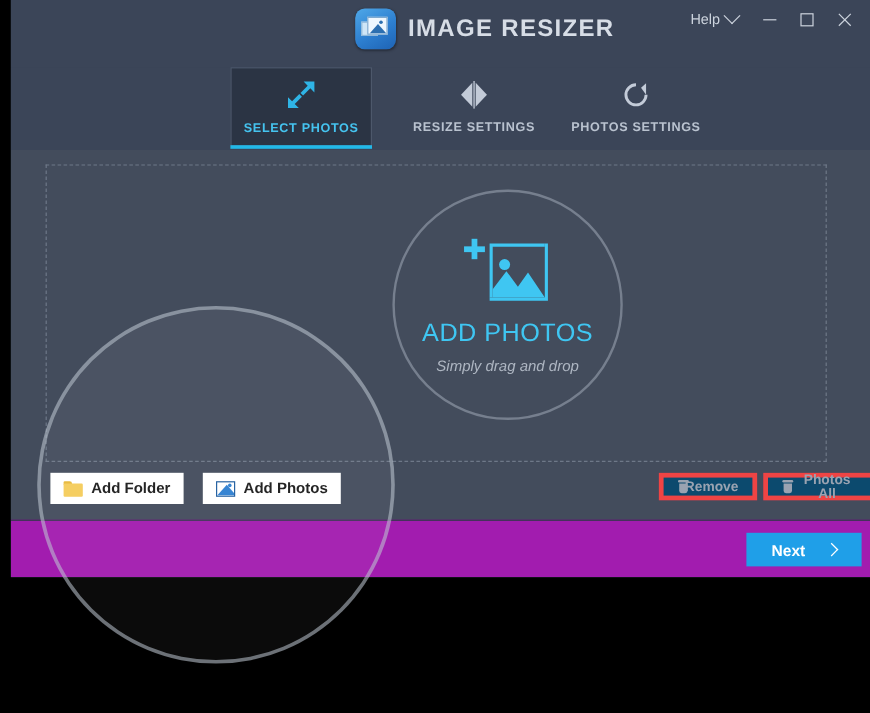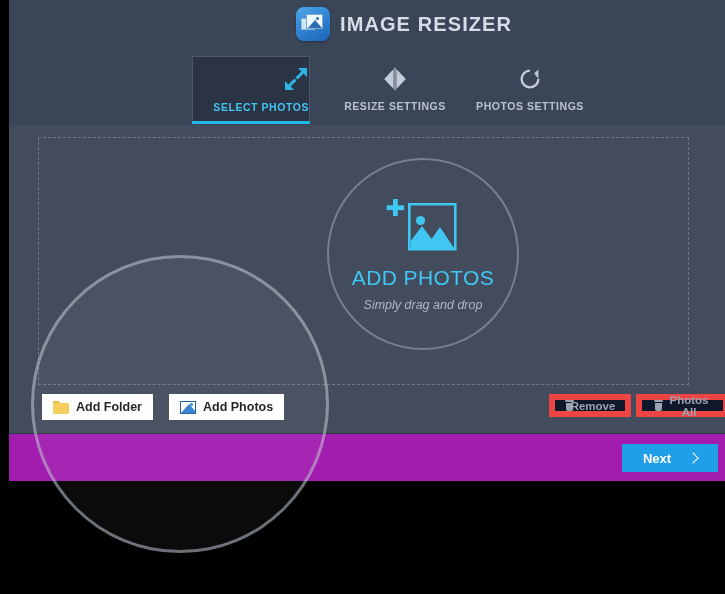--- a/index.html
+++ b/index.html
@@ -197,21 +197,21 @@
   }
   .tab.active .tab-label { color: #45c3ef; }
   .tab.active .tab-underline {
     position: absolute;
     left: -1px;
     bottom: -3px;
     width: 118px;
     height: 3px;
     background: #22b8e8;
   }
-  #tab-select  { left: 183px; align-items: flex-end; }
+  #tab-select  { left: 183px; }
   #tab-resize  { left: 327px; justify-content: center; }
   #tab-output  { left: 462px; }
 
   .icon-expand { width: 26px; height: 26px; }
   .icon-flip   { width: 26px; height: 24px; }
   .icon-rotate { width: 24px; height: 24px; }
 
   
   #content {
     position: absolute;
@@ -324,22 +324,22 @@
     width: 0; height: 0;
     border-left: 8px solid transparent;
     border-right: 8px solid transparent;
     border-bottom: 9px solid #2f80d2;
   }
 
   .dark-btn {
     position: absolute;
     top: 5px;
     height: 23px;
-    background: #0f172a;
-    border: 6px solid #ef4444;
+    background: #0c4a6e;
+    border: 4px solid #ef4444;
     display: flex;
     align-items: center;
     justify-content: center;
     gap: 6px;
     padding: 0 12px;
     font-family: "Liberation Sans", sans-serif;
     font-size: 11.5px;
     font-weight: bold;
     color: #9aa3b1;
     box-sizing: border-box;
@@ -431,20 +431,35 @@
       <div id="brand">
         <div id="app-logo">
           <span class="ph-back"></span>
           <span class="ph-front"></span>
         </div>
         <div class="brand-text">
           <div id="app-title">IMAGE RESIZER</div>
         </div>
       </div>
 
+      <div id="win-controls">
+        <div id="help-menu">
+          <span>Help</span>
+          <span class="chev-down"></span>
+        </div>
+        <div class="win-btn">
+          <span class="glyph-min"></span>
+        </div>
+        <div class="win-btn">
+          <span class="glyph-max"></span>
+        </div>
+        <div class="win-btn">
+          <span class="glyph-close"></span>
+        </div>
+      </div>
     </div>
 
     <div id="tab-bar">
 
       <div class="tab active" id="tab-select">
         <svg class="icon-expand" viewBox="0 0 26 26">
           <path d="M24 2 L24 11 L20.6 7.6 L14.6 13.6 L12.4 11.4 L18.4 5.4 L15 2 Z" fill="#2fb4e6"></path>
           <path d="M2 24 L2 15 L5.4 18.4 L11.4 12.4 L13.6 14.6 L7.6 20.6 L11 24 Z" fill="#2fb4e6"></path>
         </svg>
         <span class="tab-label">SELECT PHOTOS</span>

